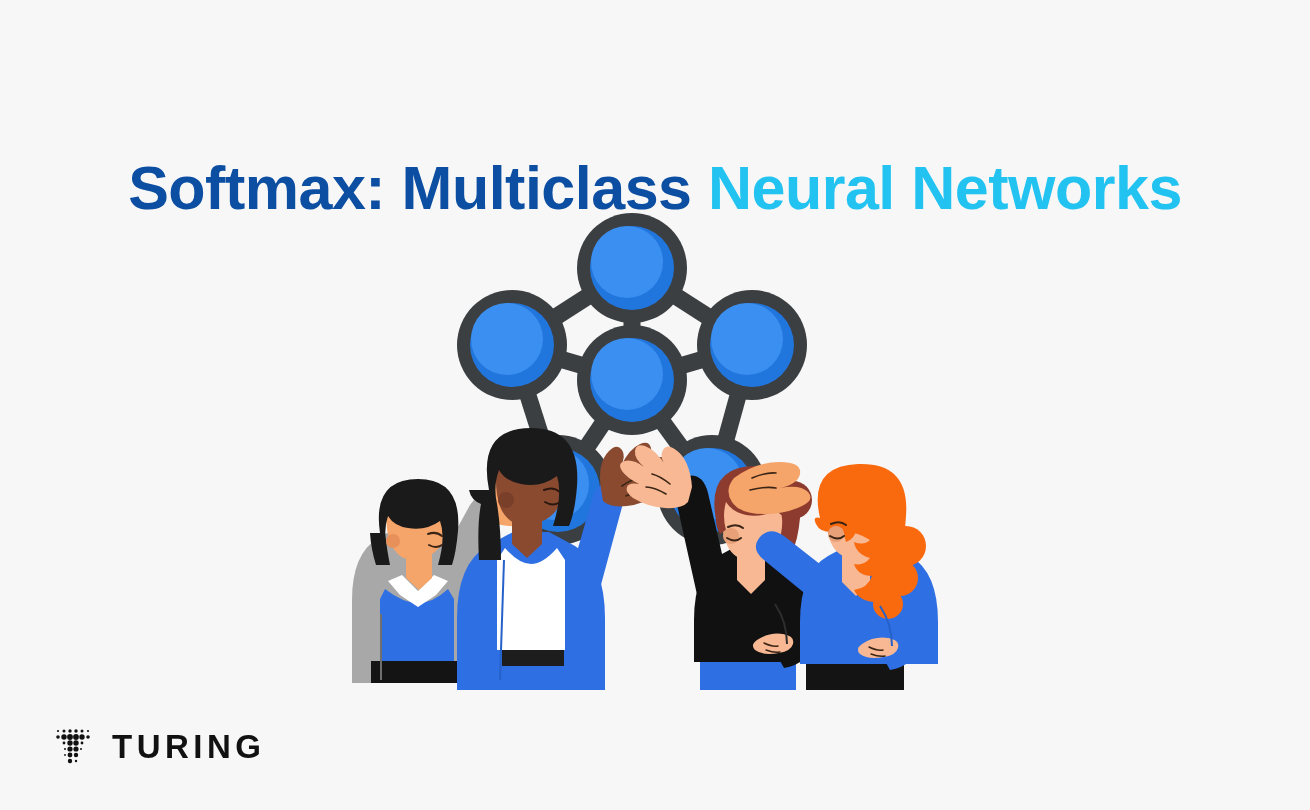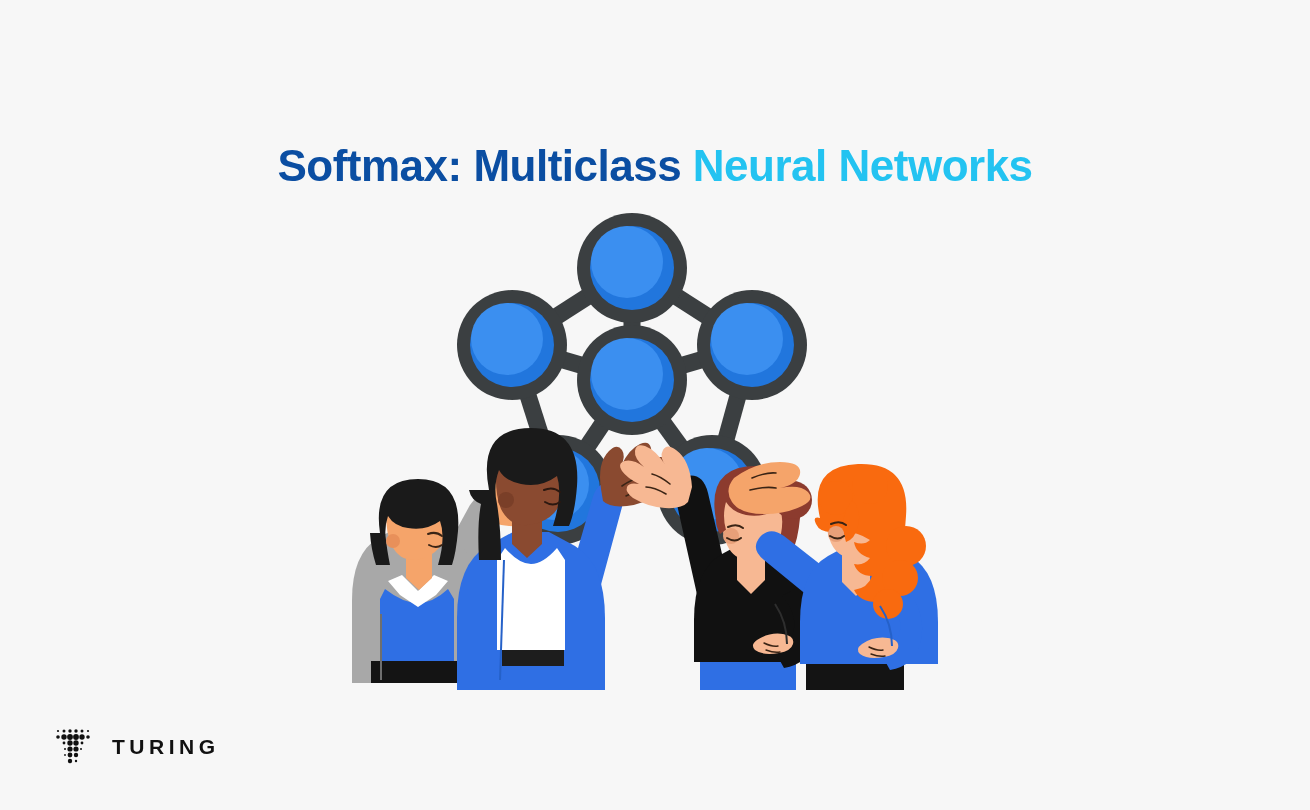--- a/index.html
+++ b/index.html
@@ -20,21 +20,21 @@
     background: #f7f7f7;
   }
 
   
   #title {
     position: absolute;
     left: 0;
     right: 0;
     top: 112px;
     text-align: center;
-    font-size: 44px;
+    font-size: 61px;
     font-weight: 700;
     letter-spacing: -0.5px;
     line-height: 1.15;
     white-space: nowrap;
   }
   #title .part-primary { color: #0b4ea2; }
   #title .part-accent  { color: #23c3f1; }
 
   
   #illustration {
@@ -50,21 +50,21 @@
   #logo {
     position: absolute;
     left: 52px;
     bottom: 42px;
     display: flex;
     align-items: center;
     gap: 16px;
   }
   #logo .mark { width: 44px; height: 44px; display: block; }
   #logo .wordmark {
-    font-size: 21px;
+    font-size: 33px;
     font-weight: 700;
     letter-spacing: 4.5px;
     color: #111111;
     line-height: 1;
   }
 </style>
 </head>
 <body>
 
 <div id="slide">

